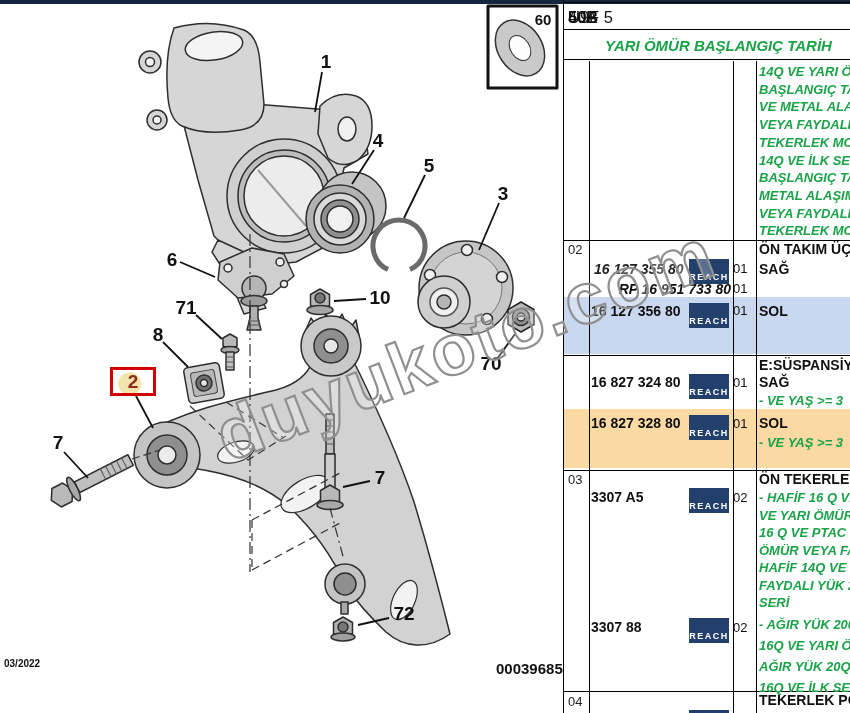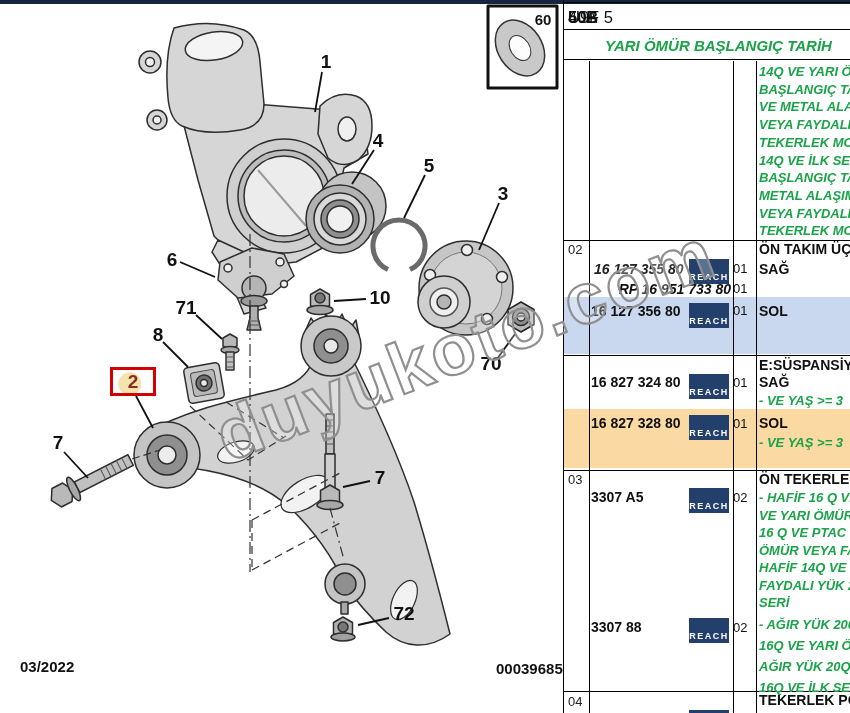--- a/index.html
+++ b/index.html
@@ -10,21 +10,21 @@
   .topbar{position:absolute;left:0;top:0;width:850px;height:4px;background:#14263d;z-index:3;}
   #diagram{position:absolute;left:0;top:0;z-index:1;}
   
   .red-callout{
     position:absolute;left:110px;top:367px;width:46px;height:29px;box-sizing:border-box;
     border:3px solid #d40000;z-index:6;display:flex;align-items:center;justify-content:center;
     background:radial-gradient(circle at 42% 60%, #f3e4ae 0 11px, #ffffff 12px);
     color:#8d2a1c;font-weight:bold;font-size:19px;
   }
   
-  .footer-date{position:absolute;left:20px;top:658px;font-weight:bold;font-size:15px;z-index:4;}
+  .footer-date{position:absolute;left:4px;top:658px;font-weight:bold;font-size:10px;z-index:4;}
   .footer-doc{position:absolute;left:496px;top:660px;font-weight:bold;font-size:15px;z-index:4;}
   
   #wm{position:absolute;left:0;top:0;z-index:20;pointer-events:none;}
   
   .tablewrap{
     position:absolute;left:563px;top:0;width:287px;height:713px;z-index:10;
     border-left:1px solid #000;box-sizing:border-box;overflow:hidden;
   }
   .tablewrap *{position:absolute;box-sizing:border-box;}
   .hl-blue{left:0;top:297px;width:287px;height:57px;background:#c9d8ef;}

